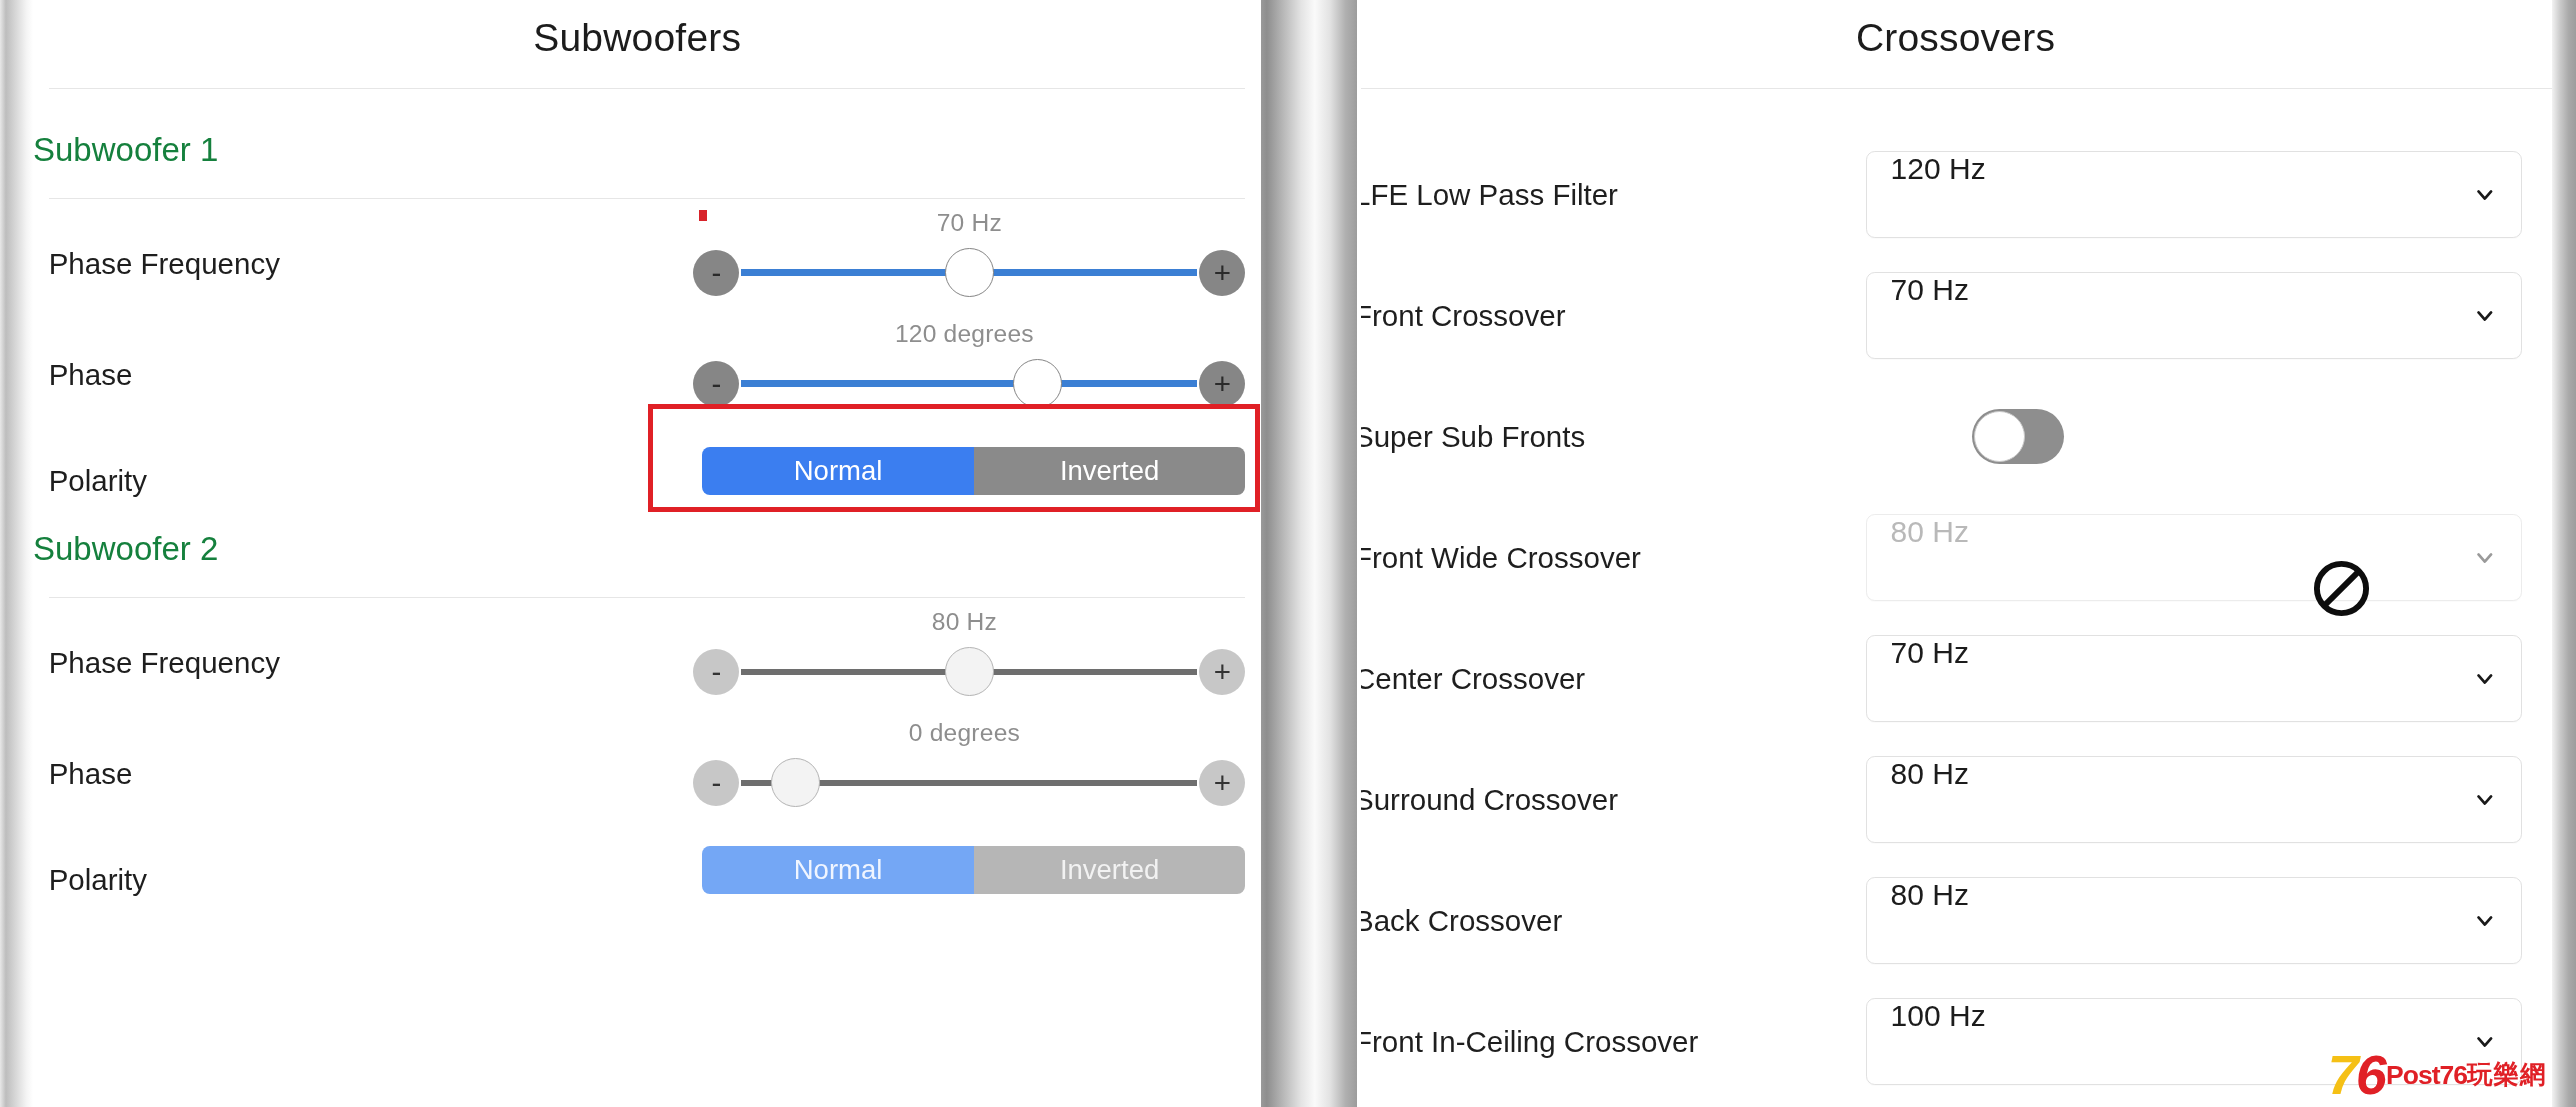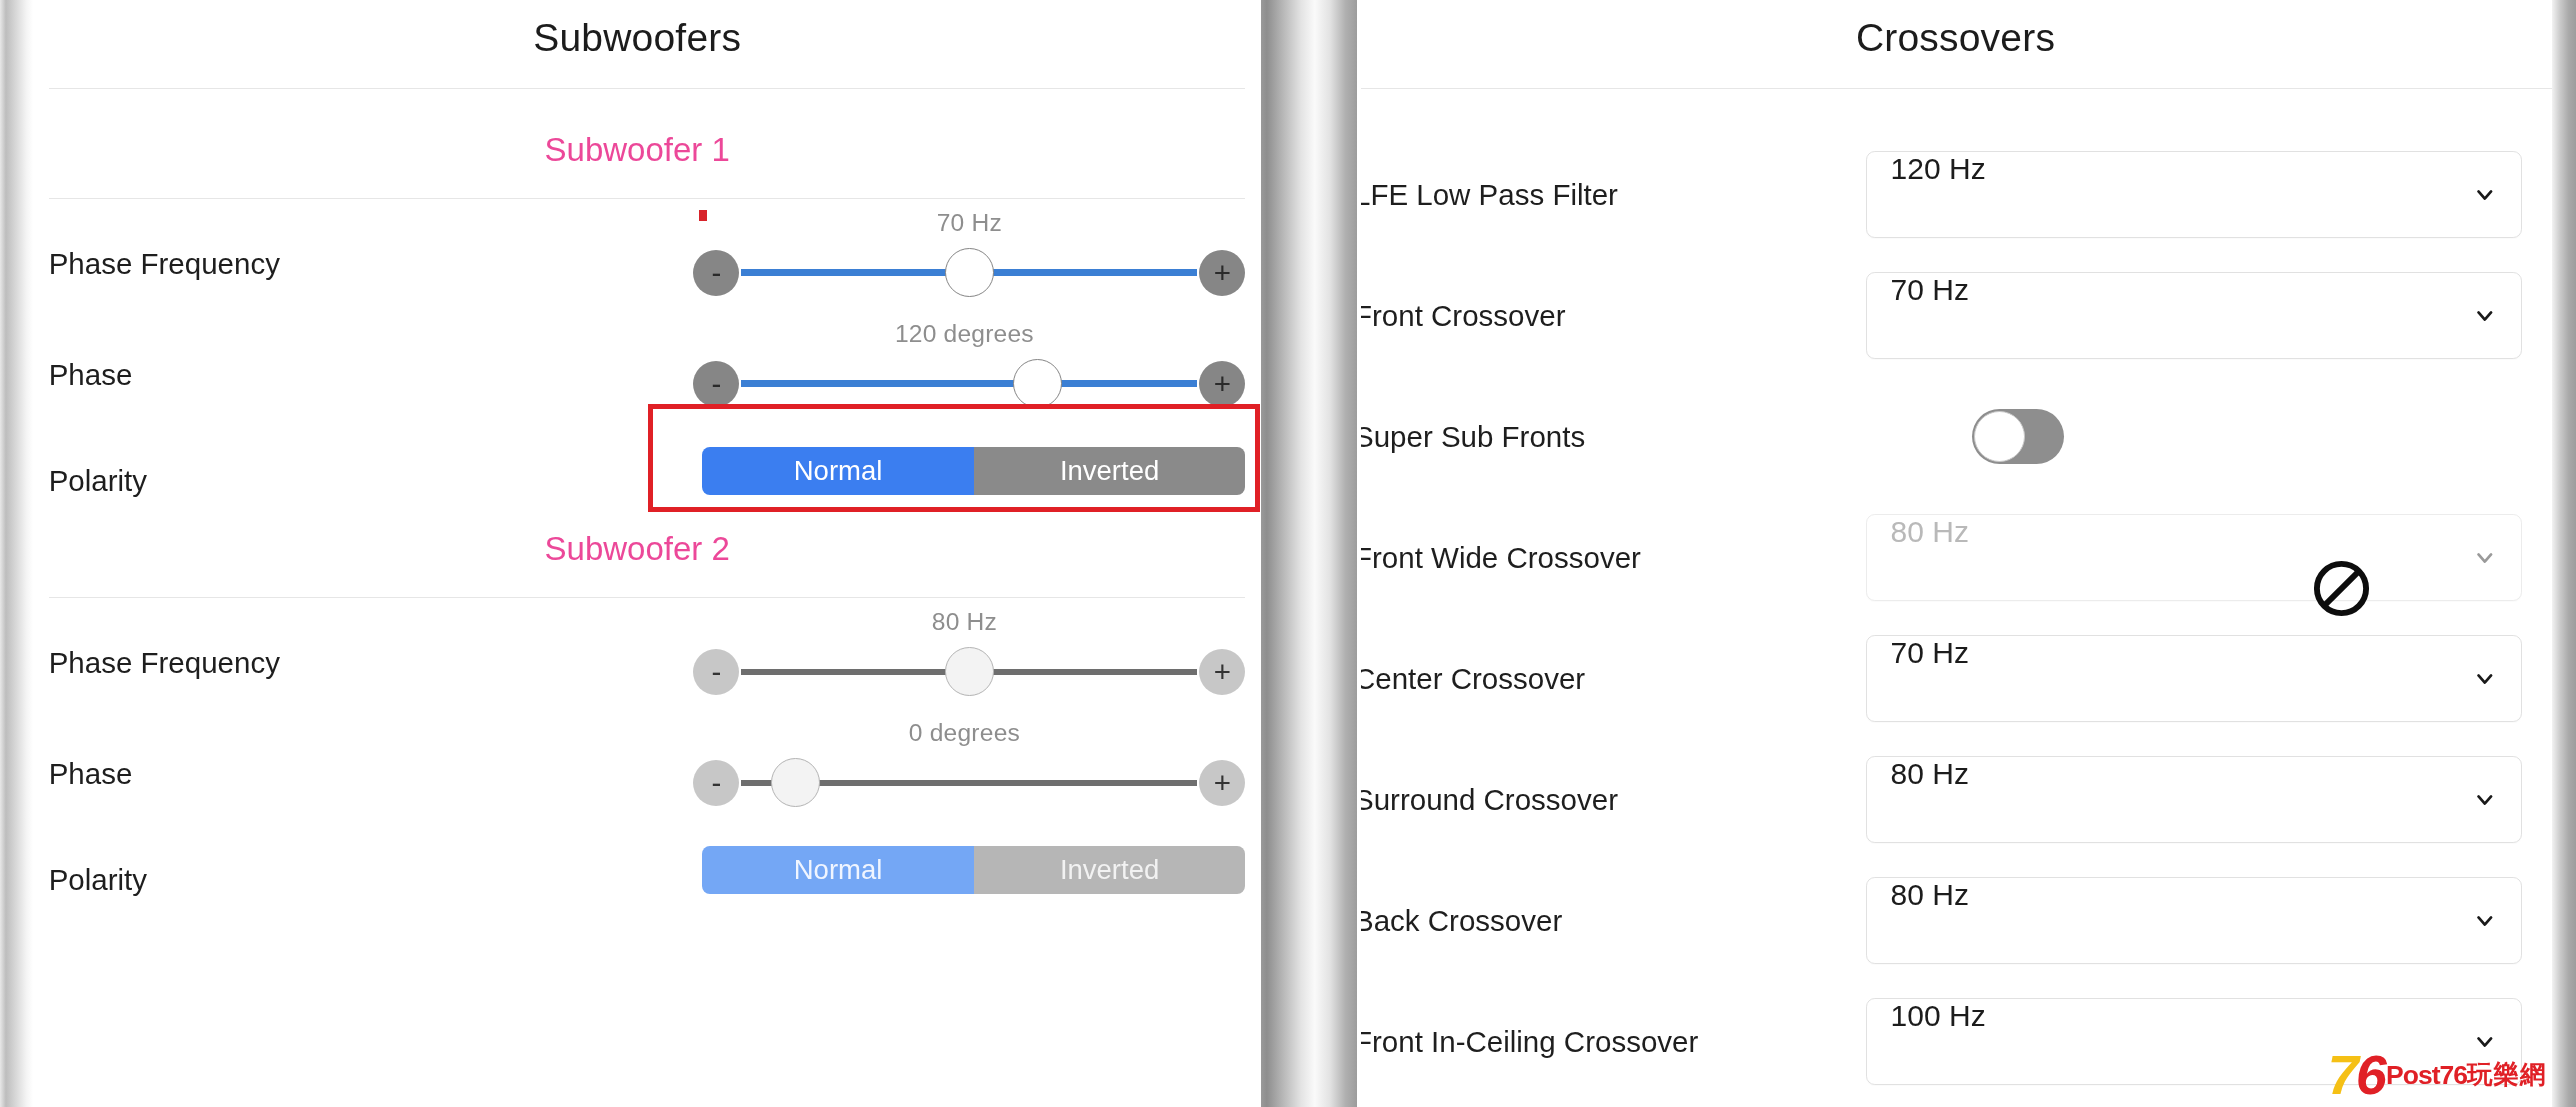--- a/index.html
+++ b/index.html
@@ -78,24 +78,24 @@
   .panel-left .panel-title { padding-right: 19.6px; }
 
   .hr {
     height: 1px;
     background: #e6e6e6;
     margin: 28.5px 15.7px 0 15.7px;
   }
   .hr-full { margin-left: 0; margin-right: 0; }
 
   .section-title {
-    text-align: center;
+    text-align: left;
     font-size: 33px;
     font-weight: 400;
-    color: #ec4899;
+    color: #15803d;
     padding: 42px 19.6px 0 0;
   }
 
   
   .row {
     display: flex;
     align-items: center;
     padding: 0 15.7px 0 0;
     position: relative;
   }

